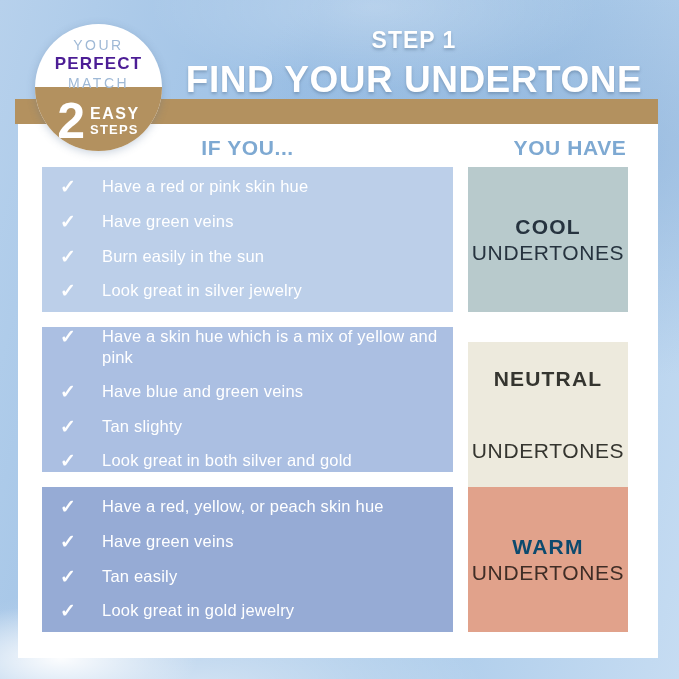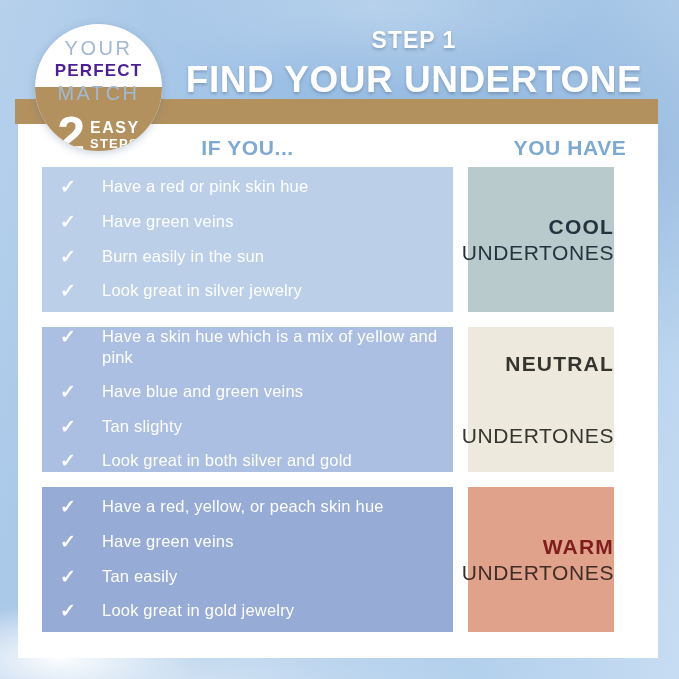--- a/index.html
+++ b/index.html
@@ -15,41 +15,41 @@
   }
   .card{position:absolute;left:18px;top:100px;width:640px;height:558px;background:#ffffff;z-index:1;}
   .tan-bar{position:absolute;left:15px;top:99px;width:643px;height:25px;z-index:2;}
   .badge{
     position:absolute;left:35px;top:24px;width:127px;height:127px;border-radius:50%;
     background:#ffffff;z-index:3;overflow:hidden;
     box-shadow:0 2px 8px rgba(80,110,145,.30);
   }
   .badge-bottom{position:absolute;left:0;right:0;bottom:0;height:64px;}
   .badge-stack{position:absolute;inset:0;display:flex;flex-direction:column;align-items:center;padding-top:13px;box-sizing:border-box;}
-  .badge-l1,.badge-l3{font-size:20px;letter-spacing:2.5px;line-height:1.15;}
+  .badge-l1,.badge-l3{font-size:14px;letter-spacing:2.5px;line-height:1.15;}
   .badge-l2{font-size:17px;font-weight:bold;letter-spacing:1.2px;line-height:1.3;}
   .badge-step{display:flex;align-items:center;margin-top:9px;color:#fff;}
   .badge-num{font-size:50px;font-weight:bold;line-height:.85;margin-right:5px;}
   .badge-words{display:flex;flex-direction:column;align-items:flex-start;justify-content:flex-end;}
   .badge-w1{font-size:16px;font-weight:bold;letter-spacing:1.5px;line-height:1.15;}
   .badge-w2{font-size:13px;font-weight:bold;letter-spacing:1.2px;line-height:1.15;}
   .title{position:absolute;left:170px;top:27px;width:488px;text-align:center;z-index:3;color:#fff;}
   .title .step{font-size:23px;font-weight:bold;letter-spacing:1px;margin-bottom:5px;text-shadow:0 2px 3px rgba(60,85,115,.35);}
   .title .heading{font-size:37px;font-weight:bold;letter-spacing:.5px;text-shadow:0 2px 3px rgba(60,85,115,.35);}
   .hdr{position:absolute;top:36px;text-align:center;font-weight:bold;font-size:21px;letter-spacing:.6px;}
   .hdr-left{left:24px;width:411px;}
   .hdr-right{left:450px;width:170px;}
   .qbox{
     position:absolute;left:24px;width:411px;height:145px;box-sizing:border-box;
     display:flex;flex-direction:column;justify-content:center;gap:12px;
     color:#ffffff;padding-right:6px;
   }
   .rbox{
-    position:absolute;left:450px;width:146px;height:145px;
-    display:flex;flex-direction:column;justify-content:center;align-items:flex-end;text-align:center;
+    position:absolute;left:450px;width:160px;height:145px;
+    display:flex;flex-direction:column;justify-content:center;align-items:center;text-align:center;
   }
   .q-item{display:flex;align-items:flex-start;}
   .check{flex:none;margin-left:18px;width:42px;font-size:19px;font-weight:bold;line-height:1.2;}
   .q-text{flex:1;font-size:16.5px;line-height:1.3;letter-spacing:.2px;}
   .r-bold{font-weight:bold;font-size:21px;letter-spacing:1.2px;}
   .r-rest{font-size:21px;letter-spacing:.6px;margin-top:2px;}
 </style>
 </head>
 <body>
 
@@ -118,21 +118,21 @@
       </div>
       <div class="q-item">
         <span class="check">✓</span>
         <span class="q-text">Tan slighty</span>
       </div>
       <div class="q-item">
         <span class="check">✓</span>
         <span class="q-text">Look great in both silver and gold</span>
       </div>
     </div>
-    <div class="rbox" style="top: 327px; z-index: 2; left: 468px; background-color: rgb(237, 234, 221); gap: 46px;">
+    <div class="rbox" style="top: 342px; z-index: 2; left: 468px; background-color: rgb(237, 234, 221); gap: 46px;">
       <div class="r-bold" style="color: rgb(53, 53, 47);">NEUTRAL</div>
       <div class="r-rest" style="color: rgb(53, 53, 47);">UNDERTONES</div>
     </div>
 
     <div class="qbox" style="top: 487px; z-index: 2; left: 42px; background-color: rgb(150, 171, 213);">
       <div class="q-item">
         <span class="check">✓</span>
         <span class="q-text">Have a red, yellow, or peach skin hue</span>
       </div>
       <div class="q-item">
@@ -142,18 +142,18 @@
       <div class="q-item">
         <span class="check">✓</span>
         <span class="q-text">Tan easily</span>
       </div>
       <div class="q-item">
         <span class="check">✓</span>
         <span class="q-text">Look great in gold jewelry</span>
       </div>
     </div>
     <div class="rbox" style="top: 487px; z-index: 2; left: 468px; background-color: rgb(225, 162, 139);">
-      <div class="r-bold" style="color: #7f1d1d;">WARM</div>
+      <div class="r-bold" style="color: #0c4a6e;">WARM</div>
       <div class="r-rest" style="color: rgb(63, 45, 38);">UNDERTONES</div>
     </div>
   </div>
 
 </div>
 
 </body></html>

